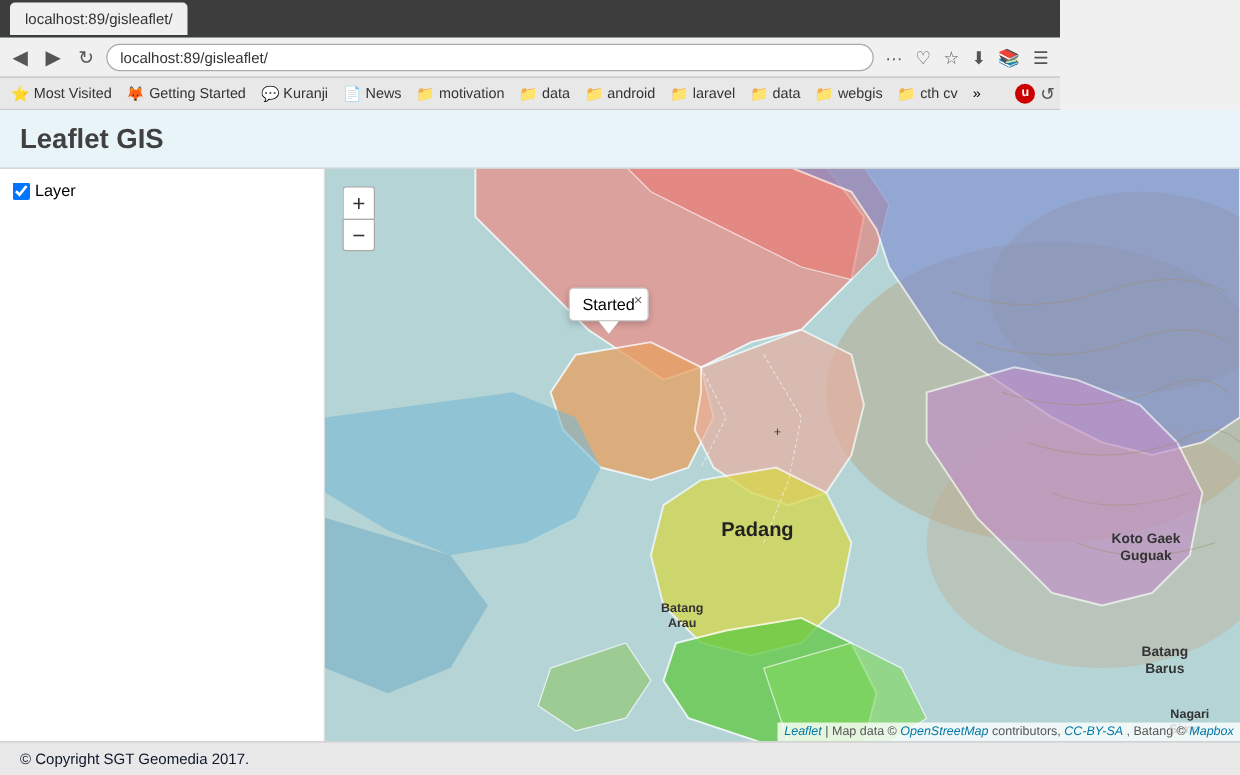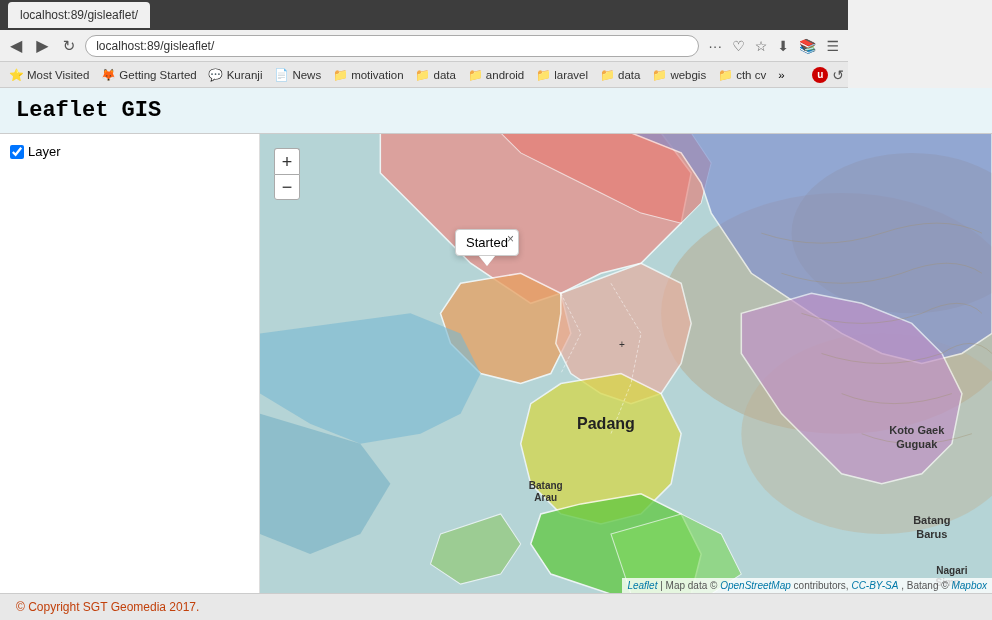--- a/index.html
+++ b/index.html
@@ -21,21 +21,21 @@
     .bookmark-item { display: flex; align-items: center; gap: 3px; padding: 2px 5px; border-radius: 3px; cursor: pointer; white-space: nowrap; color: #333; text-decoration: none; }
     .bm-icon { font-size: 12px; }
     .bm-more { padding: 2px 5px; cursor: pointer; }
     .adblock-icon { width: 16px; height: 16px; background: #c00; border-radius: 50%; display: inline-flex; align-items: center; justify-content: center; color: white; font-size: 10px; font-weight: bold; }
     .reload-icon { color: #555; font-size: 14px; }
 
     
     .page { background: white; height: 532px; display: flex; flex-direction: column; }
 
     .page-header { background: #e8f4f8; border-bottom: 1px solid #ccc; padding: 10px 16px; }
-    .page-title { font-size: 22px; font-weight: bold; color: #000000; font-family: Liberation Mono, monospace; }
+    .page-title { font-size: 22px; font-weight: bold; color: #404040; }
 
     .page-body { display: flex; flex: 1; overflow: hidden; }
 
     .sidebar { width: 260px; min-width: 260px; background: white; border-right: 1px solid #ddd; padding: 10px; }
     .layer-control { display: flex; align-items: center; gap: 4px; font-size: 13px; }
     .layer-checkbox { width: 14px; height: 14px; }
 
     .map-container { flex: 1; position: relative; overflow: hidden; background: #a8d8ea; }
 
     
@@ -49,21 +49,21 @@
     .popup-box { background: white; border: 1px solid #ccc; border-radius: 4px; padding: 5px 10px; font-size: 13px; box-shadow: 0 2px 6px rgba(0,0,0,0.2); position: relative; white-space: nowrap; }
     .popup-close { position: absolute; top: 2px; right: 4px; cursor: pointer; font-size: 12px; color: #666; }
     .popup-tail { width: 0; height: 0; border-left: 8px solid transparent; border-right: 8px solid transparent; border-top: 10px solid white; margin: 0 auto; position: relative; }
     .popup-tail::before { content: ''; position: absolute; top: -11px; left: -9px; width: 0; height: 0; border-left: 9px solid transparent; border-right: 9px solid transparent; border-top: 11px solid #ccc; z-index: -1; }
 
     
     .map-attribution { position: absolute; bottom: 0; right: 0; background: rgba(255,255,255,0.8); font-size: 10px; padding: 2px 5px; color: #555; }
     .map-attribution a { color: #0078a8; text-decoration: none; font-style: italic; }
 
     
-    .page-footer { background: #e8e8e8; border-top: 1px solid #ccc; padding: 6px 16px; font-size: 12px; color: #c2410c; }
+    .page-footer { background: #e8e8e8; border-top: 1px solid #ccc; padding: 6px 16px; font-size: 12px; color: #0f172a; }
 
     
   </style>
 </head>
 <body>
 
 <div class="browser-chrome">
 
   <div class="title-bar">
     <div class="tab">

